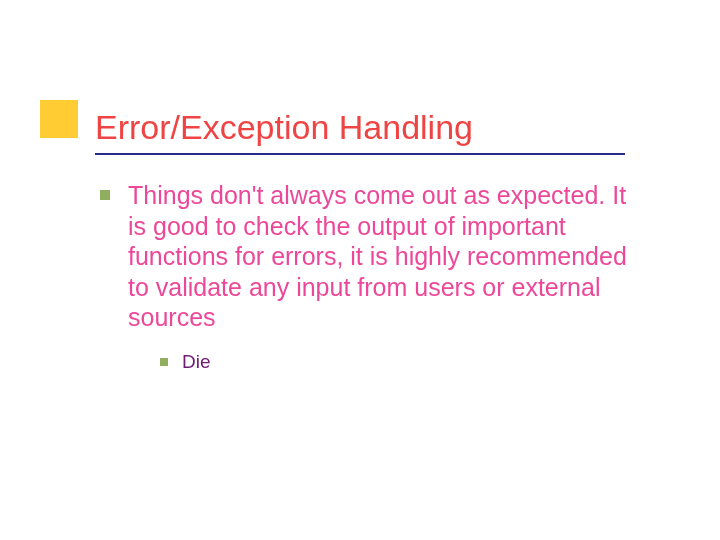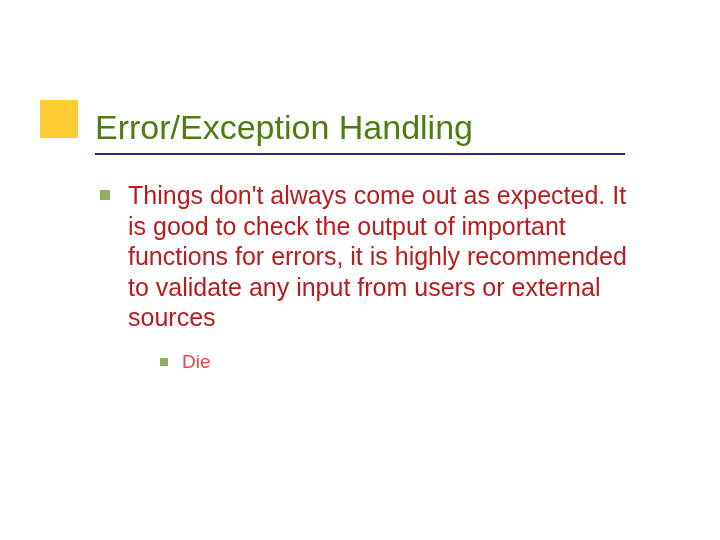--- a/index.html
+++ b/index.html
@@ -20,21 +20,21 @@
     background: #ffcc33;
   }
   .title-wrap {
     position: absolute;
     left: 95px;
     top: 108px;
     right: 60px;
   }
   .title {
     font-size: 34px;
-    color: #4d7c0f;
+    color: #ef4444;
     font-weight: 400;
     padding-bottom: 6px;
   }
   .title-rule {
     height: 2px;
     background: #2a2a8a;
     width: 530px;
   }
   .body-area {
     position: absolute;
@@ -50,21 +50,21 @@
   .bullet {
     width: 10px;
     height: 10px;
     background: #8faf5f;
     flex-shrink: 0;
     margin-top: 10px;
     margin-right: 18px;
   }
   .lvl1-text {
     font-size: 25px;
-    color: #b91c1c;
+    color: #ec4899;
     line-height: 1.22;
   }
   .sublist {
     margin-left: 60px;
     margin-top: 10px;
   }
   .lvl2 {
     display: flex;
     align-items: flex-start;
     margin-bottom: 4px;
@@ -72,21 +72,21 @@
   .bullet-sm {
     width: 8px;
     height: 8px;
     background: #8faf5f;
     flex-shrink: 0;
     margin-top: 7px;
     margin-right: 14px;
   }
   .lvl2-text {
     font-size: 19px;
-    color: #ef4444;
+    color: #701a75;
   }
 </style>
 </head>
 <body>
 
 <div class="accent-box"></div>
 
 <div class="title-wrap">
   <h1 class="title">Error/Exception Handling</h1>
   <div class="title-rule"></div>

